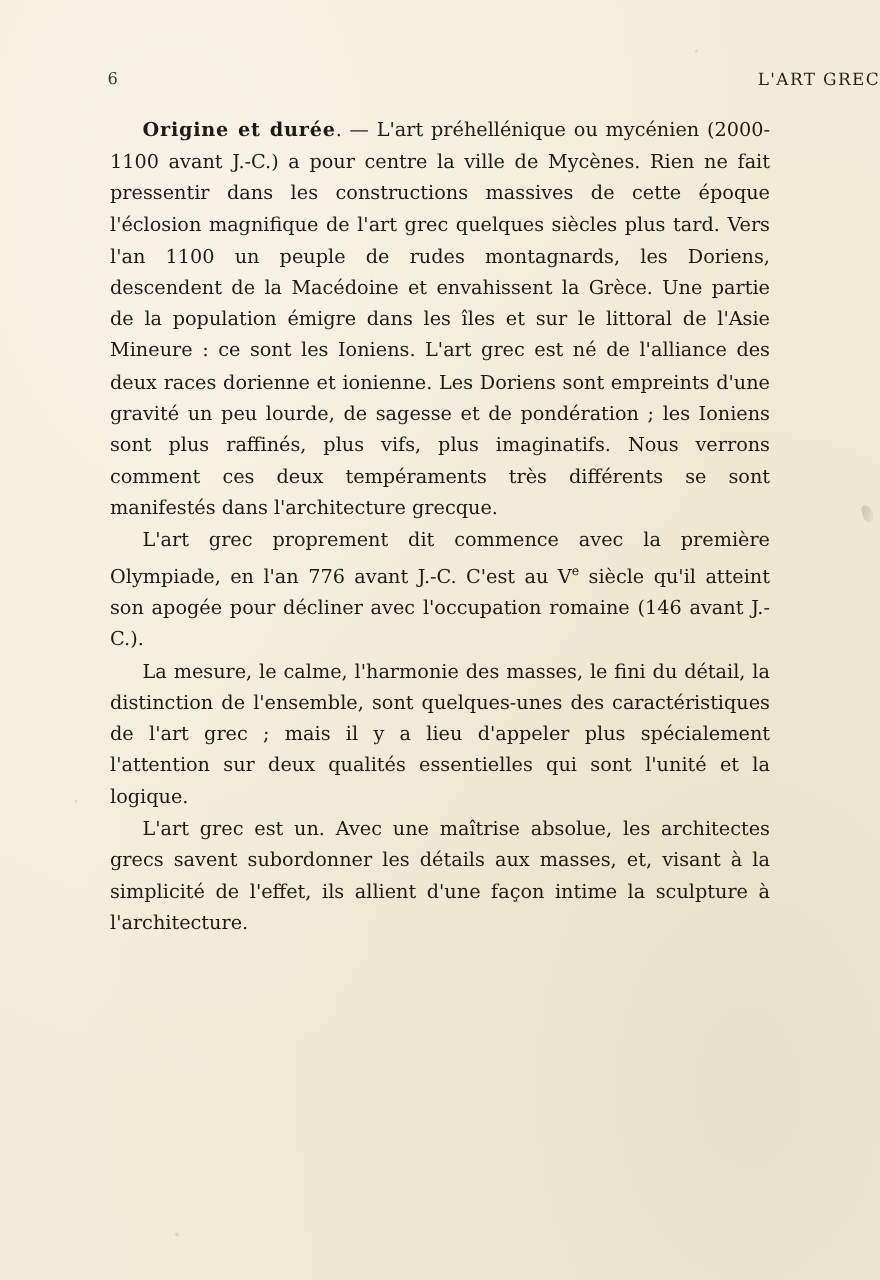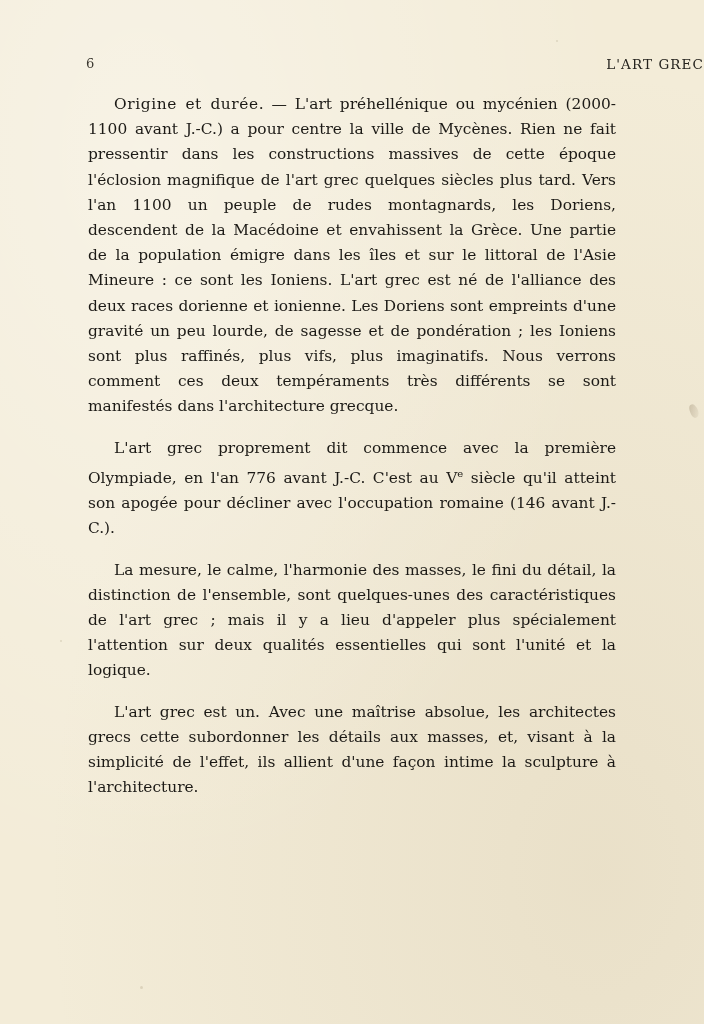--- a/index.html
+++ b/index.html
@@ -59,31 +59,31 @@
   p.para {
     margin: 0;
     font-size: 15.4px;
     line-height: 25.2px;
     text-align: justify;
     text-justify: inter-word;
     color: #1c1a16;
     hyphens: none;
   }
   p.para + p.para {
-    margin-top: 16px;
+    margin-top: 0;
   }
   p.gap {
     margin-top: 21px;
   }
   .indent {
     display: inline-block;
     width: 26px;
   }
   .runhead {
-    font-weight: normal;
+    font-weight: bold;
     letter-spacing: 0.6px;
   }
   .sup {
     font-size: 10px;
     vertical-align: super;
     letter-spacing: 0;
   }
   .edge-mark {
     position: absolute;
     right: 6px;
@@ -119,21 +119,21 @@
     <p class="para">
       <span class="indent"></span><span>L'art grec proprement dit commence avec la première Olympiade, en l'an 776 avant J.-C. C'est au V</span><span class="sup">e</span><span> siècle qu'il atteint son apogée pour décliner avec l'occupation romaine (146 avant J.-C.).</span>
     </p>
 
 
     <p class="para gap">
       <span class="indent"></span><span>La mesure, le calme, l'harmonie des masses, le fini du détail, la distinction de l'ensemble, sont quelques-unes des caractéristiques de l'art grec ; mais il y a lieu d'appeler plus spécialement l'attention sur deux qualités essentielles qui sont l'unité et la logique.</span>
     </p>
 
     <p class="para gap">
-      <span class="indent"></span><span>L'art grec est un. Avec une maîtrise absolue, les architectes grecs cette subordonner les détails aux masses, et, visant à la simplicité de l'effet, ils allient d'une façon intime la sculpture à l'architecture.</span>
+      <span class="indent"></span><span>L'art grec est un. Avec une maîtrise absolue, les architectes grecs savent subordonner les détails aux masses, et, visant à la simplicité de l'effet, ils allient d'une façon intime la sculpture à l'architecture.</span>
     </p>
 
 
   </div>
 
   <div class="edge-mark"></div>
   <div class="speck" style="left:140px; top:986px; width:3px; height:3px;"></div>
   <div class="speck" style="left:556px; top:40px; width:2px; height:2px;"></div>
   <div class="speck" style="left:60px; top:640px; width:2px; height:2px;"></div>
 

